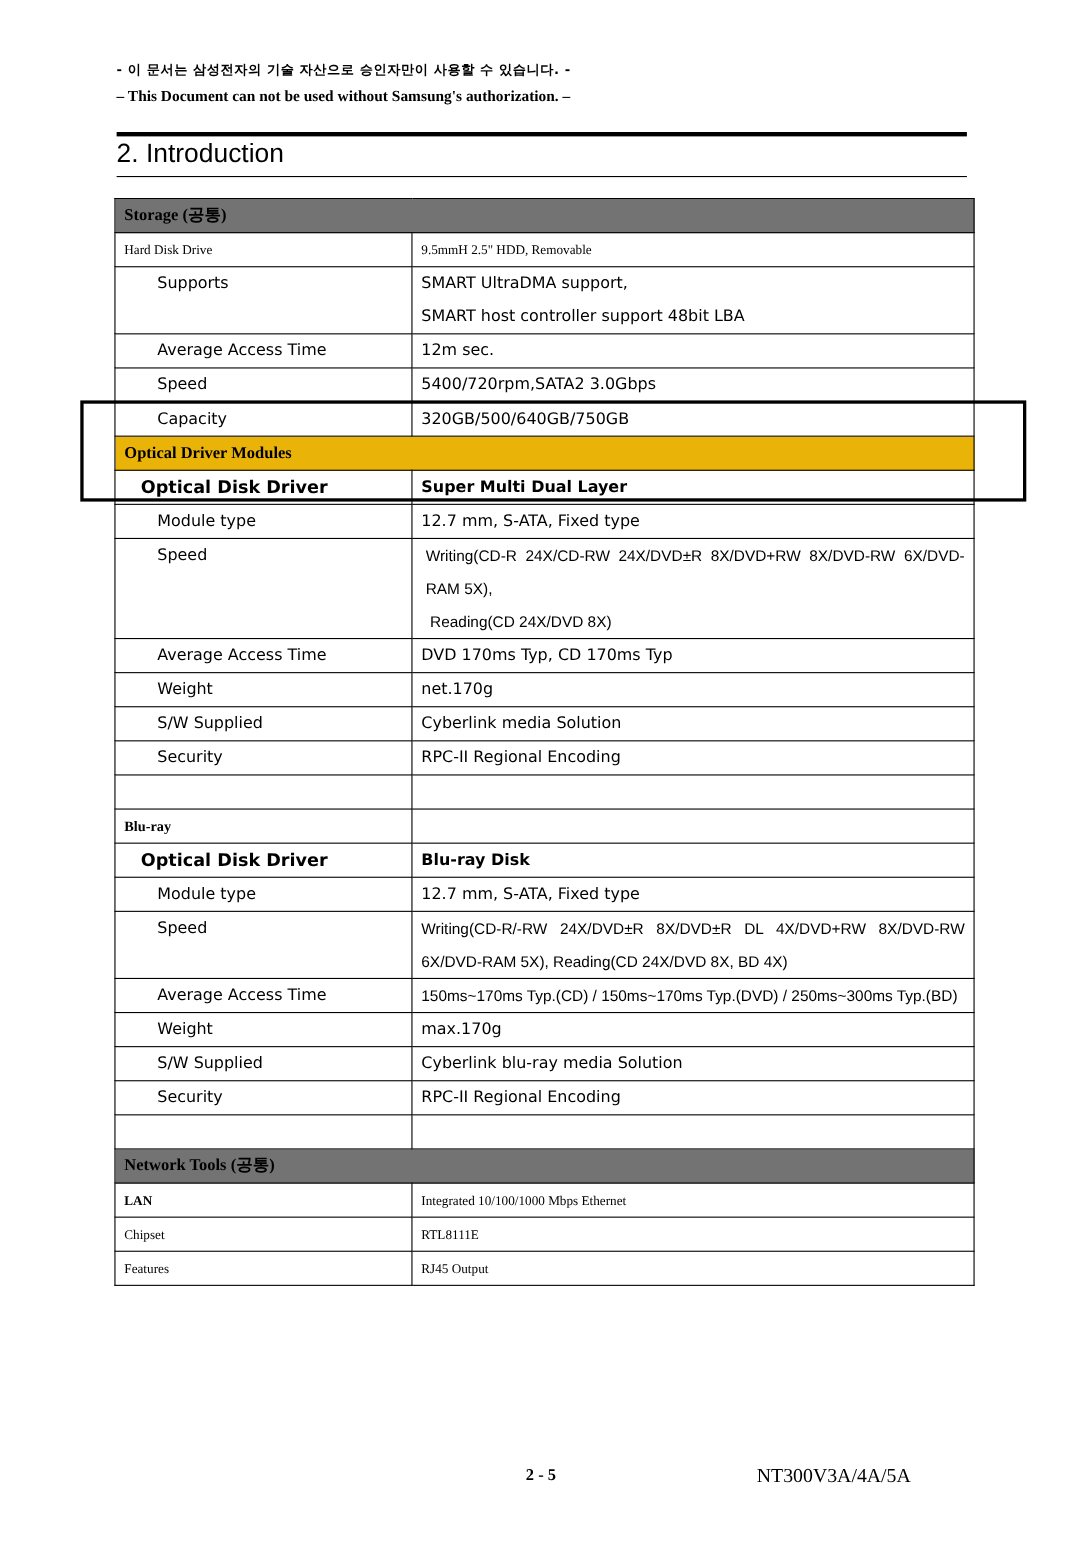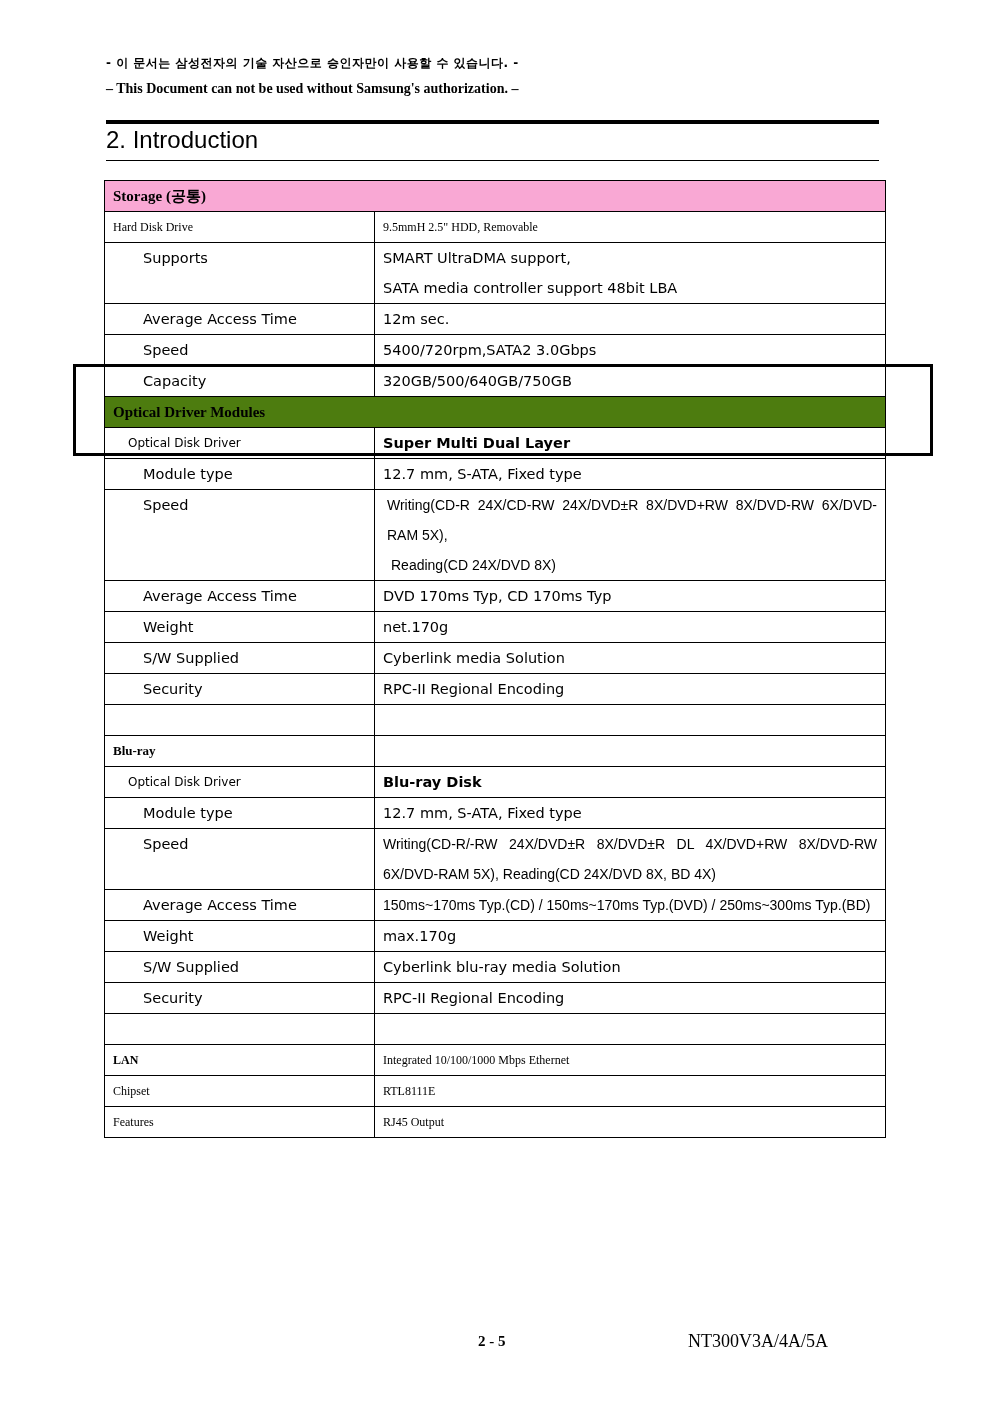--- a/index.html
+++ b/index.html
@@ -5,25 +5,25 @@
   html, body { margin:0; padding:0; background:#fff; }
   body { width:991px; height:1403px; position:relative; overflow:hidden; font-family:"DejaVu Sans", sans-serif; color:#000; }
   .notice-ko { position:absolute; left:106px; top:55px; font-size:12px; font-weight:bold; letter-spacing:0.5px; }
   .notice-en { position:absolute; left:106px; top:81px; font-family:"Liberation Serif", serif; font-size:14px; font-weight:bold; }
   .top-rule { position:absolute; left:106px; top:120px; width:773px; height:4px; background:#000; }
   .section-title { position:absolute; left:106px; top:126px; font-family:"Liberation Sans", sans-serif; font-size:24px; }
   .title-rule { position:absolute; left:106px; top:160px; width:773px; height:1px; background:#000; }
   table.spec { position:absolute; left:104px; top:180px; width:781px; border-collapse:collapse; table-layout:fixed; }
   table.spec td { border:1px solid #000; padding:0 8px; vertical-align:top; height:30px; line-height:30px; }
   col.c1 { width:270px; } col.c2 { width:511px; }
-  .sect td { background:#f9a8d4; font-family:"Liberation Serif", serif; font-weight:bold; font-size:15px; padding-left:25px; line-height:32px; }
+  .sect td { background:#737373; font-family:"Liberation Serif", serif; font-weight:bold; font-size:15px; padding-left:25px; line-height:32px; }
   .serif-sm { font-family:"Liberation Serif", serif; font-size:12px; }
   .serif-b { font-family:"Liberation Serif", serif; font-size:13px; font-weight:bold; }
   .ind { padding-left:38px !important; font-size:14.5px;margin-top:10px; }
-  .ind2 { padding-left:23px !important; font-size:12px; font-weight:normal;margin-left:12px; }
+  .ind2 { padding-left:23px !important; font-size:16px; font-weight:bold;margin-left:12px; }
   .val { font-size:14.5px;margin-left:12px; }
   .valb { font-size:14.5px; font-weight:bold; }
   .arial { font-family:"Liberation Sans", sans-serif; font-size:14px; }
   .just { text-align:justify; text-align-last:left;margin-top:13px; }
   .thai td.v { font-family:"DejaVu Sans", sans-serif; font-size:30px; font-weight:bold; line-height:58px; height:58px; padding-left:25px; }
   .thai td { height:58px; }
   .highlight { position:absolute; left:73px; top:364px; width:860px; height:92px; border:3px solid #000; box-sizing:border-box; pointer-events:none; }
   .page-num { position:absolute; left:478px; top:1333px; font-family:"Liberation Serif", serif; font-size:15px; font-weight:bold; }
   .model { position:absolute; left:688px; top:1331px; font-family:"Liberation Serif", serif; font-size:18px; }
 </style>
@@ -46,38 +46,38 @@
         <td colspan="2">Storage (공통)</td>
       </tr>
   <tr>
     <td class="serif-sm">Hard Disk Drive</td>
     <td class="serif-sm">9.5mmH 2.5" HDD, Removable</td>
   </tr>
   <tr>
     <td class="ind">Supports</td>
     <td class="val">
           <div>SMART UltraDMA support,</div>
-          <div>SATA media controller support 48bit LBA</div>
+          <div>SMART host controller support 48bit LBA</div>
         </td>
   </tr>
   <tr>
     <td class="ind">Average Access Time</td>
     <td class="val">12m sec.</td>
   </tr>
   <tr>
     <td class="ind">Speed</td>
     <td class="val">5400/720rpm,SATA2 3.0Gbps</td>
   </tr>
   <tr>
     <td class="ind">Capacity</td>
     <td class="val">320GB/500/640GB/750GB</td>
   </tr>
 
   <tr class="sect">
-        <td colspan="2" style="background:#4d7c0f">Optical Driver Modules</td>
+        <td colspan="2" style="background:#eab308">Optical Driver Modules</td>
       </tr>
   <tr>
     <td class="ind2">Optical Disk Driver</td>
     <td class="valb">Super Multi Dual Layer</td>
   </tr>
   <tr>
     <td class="ind">Module type</td>
     <td class="val">12.7 mm, S-ATA, Fixed type</td>
   </tr>
   <tr>
@@ -138,20 +138,23 @@
   </tr>
   <tr>
     <td class="ind">Security</td>
     <td class="val">RPC-II Regional Encoding</td>
   </tr>
   <tr>
         <td></td>
         <td></td>
       </tr>
 
+  <tr class="sect">
+        <td colspan="2">Network Tools (공통)</td>
+      </tr>
   <tr>
     <td class="serif-sm" style="font-weight:bold">LAN</td>
     <td class="serif-sm">Integrated 10/100/1000 Mbps Ethernet</td>
   </tr>
   <tr>
     <td class="serif-sm">Chipset</td>
     <td class="serif-sm">RTL8111E</td>
   </tr>
   <tr>
     <td class="serif-sm">Features</td>

